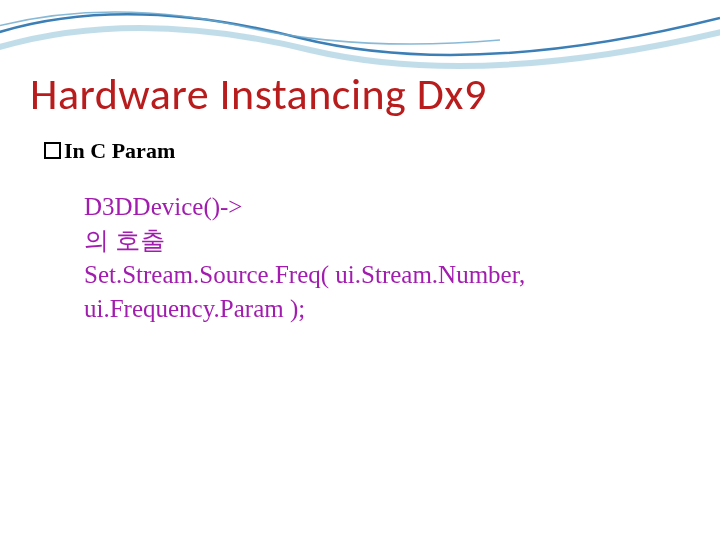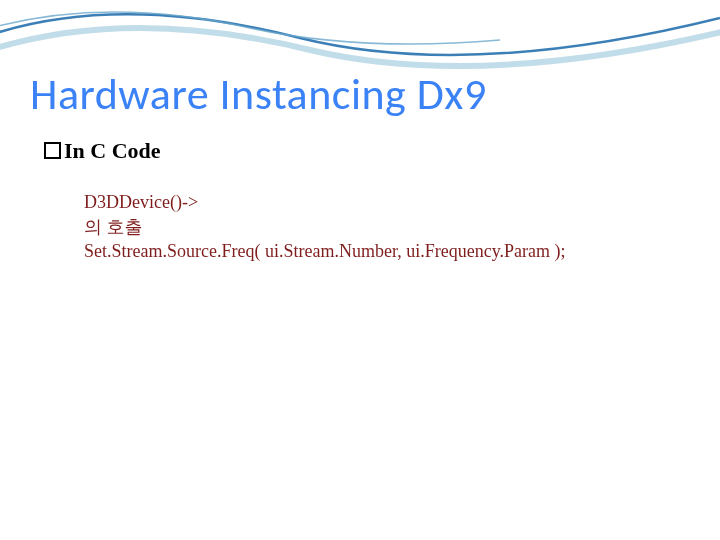--- a/index.html
+++ b/index.html
@@ -17,21 +17,21 @@
   }
   .content {
     position: absolute;
     top: 0; left: 0;
     width: 720px; height: 540px;
     padding: 70px 30px 20px 30px;
   }
   .title {
     font-size: 44px;
     font-weight: 400;
-    color: #3b82f6;
+    color: #b91c1c;
     line-height: 1.1;
     margin-bottom: 20px;
     letter-spacing: 0.5px;
   }
   .bullet-line {
     display: flex;
     align-items: flex-start;
     margin-left: 14px;
     margin-bottom: 26px;
   }
@@ -44,41 +44,41 @@
   }
   .bullet-text {
     font-family: Georgia, "Times New Roman", serif;
     font-size: 22px;
     font-weight: bold;
     color: #000;
   }
   .code-block {
     margin-left: 54px;
     font-family: Georgia, "Times New Roman", serif;
-    font-size: 18px;
-    color: #7f1d1d;
+    font-size: 25px;
+    color: #a21caf;
     line-height: 1.35;
     max-width: 560px;
   }
 </style>
 </head>
 <body>
 
 <svg class="wave-top" viewBox="0 0 720 90" preserveAspectRatio="none">
   <path d="M -10 35 Q 120 -8 300 38 Q 470 80 720 18" stroke="#3b7fb6" stroke-width="2.5" fill="none"></path>
   <path d="M -10 50 Q 130 6 310 50 Q 480 90 730 30" stroke="#8fc1d9" stroke-width="6" fill="none" opacity="0.55"></path>
   <path d="M -10 28 Q 110 -4 250 28 Q 360 52 500 40" stroke="#6aa8cc" stroke-width="1.5" fill="none" opacity="0.8"></path>
 </svg>
 
 <div class="content">
   <h1 class="title">Hardware Instancing Dx9</h1>
 
   <div class="bullet-line">
     <span class="bullet-box"></span>
-    <span class="bullet-text">In C Code</span>
+    <span class="bullet-text">In C Param</span>
   </div>
 
   <div class="code-block">
     <div>D3DDevice()-&gt;</div>
     <div>의 호출</div>
     <div>Set.Stream.Source.Freq( ui.Stream.Number, ui.Frequency.Param );</div>
   </div>
 </div>
 
 </body></html>

